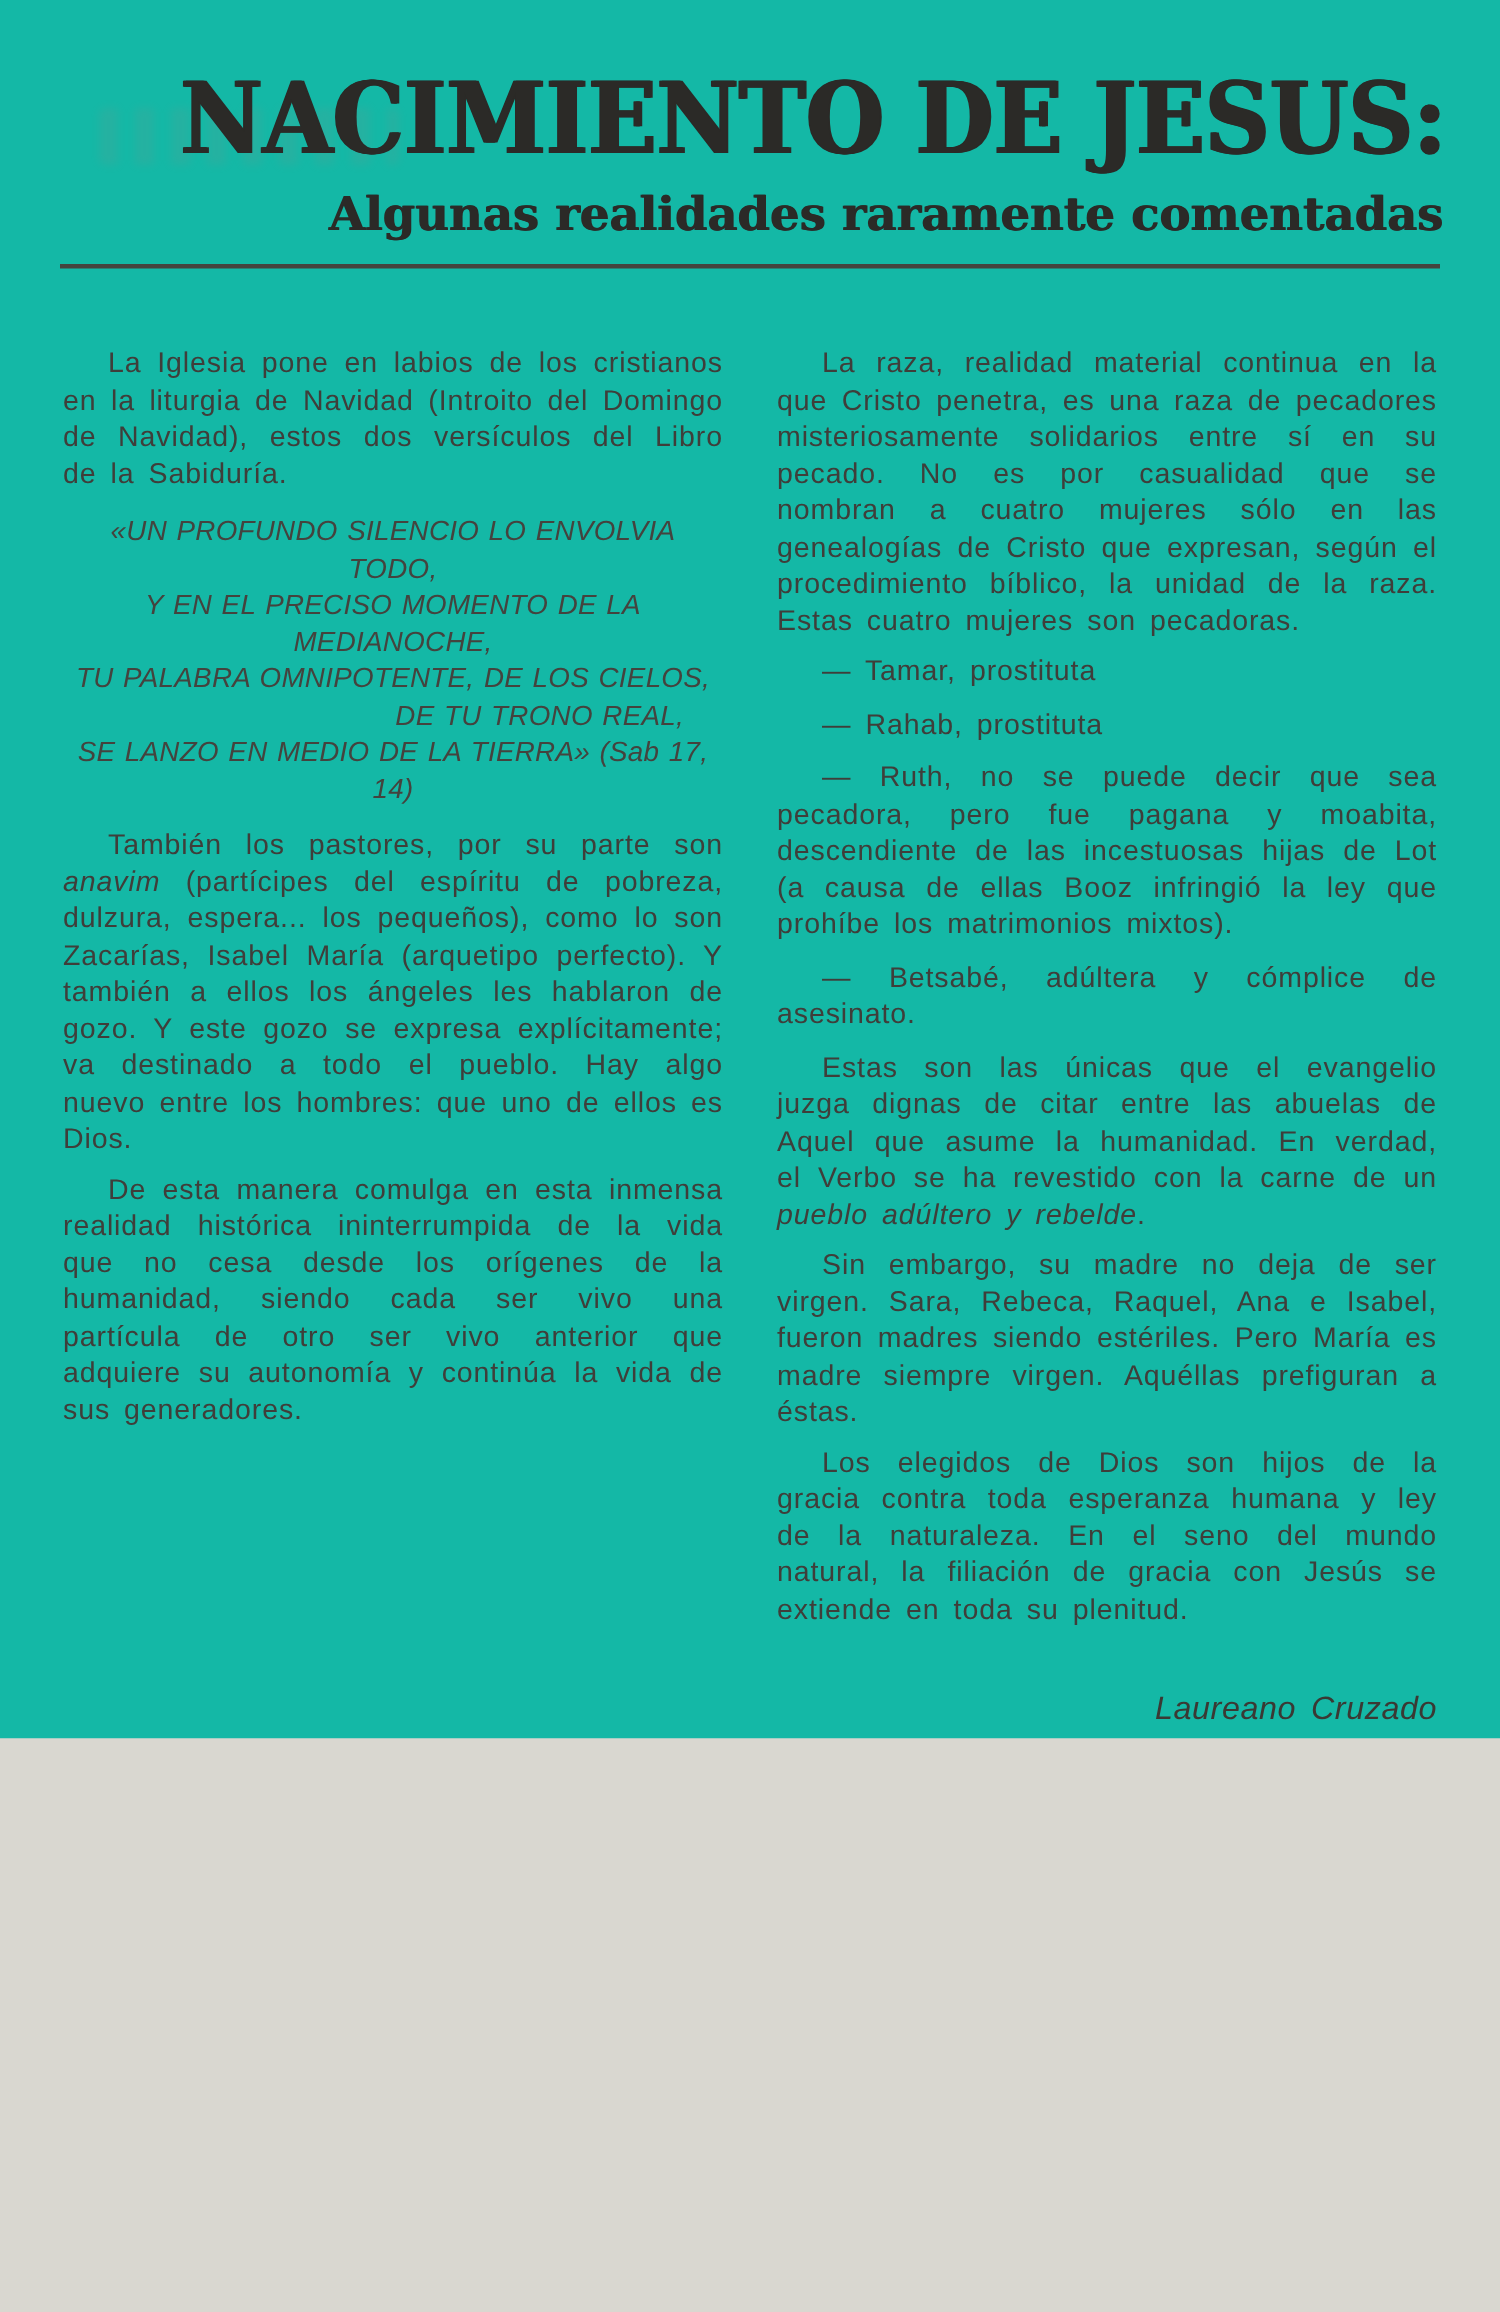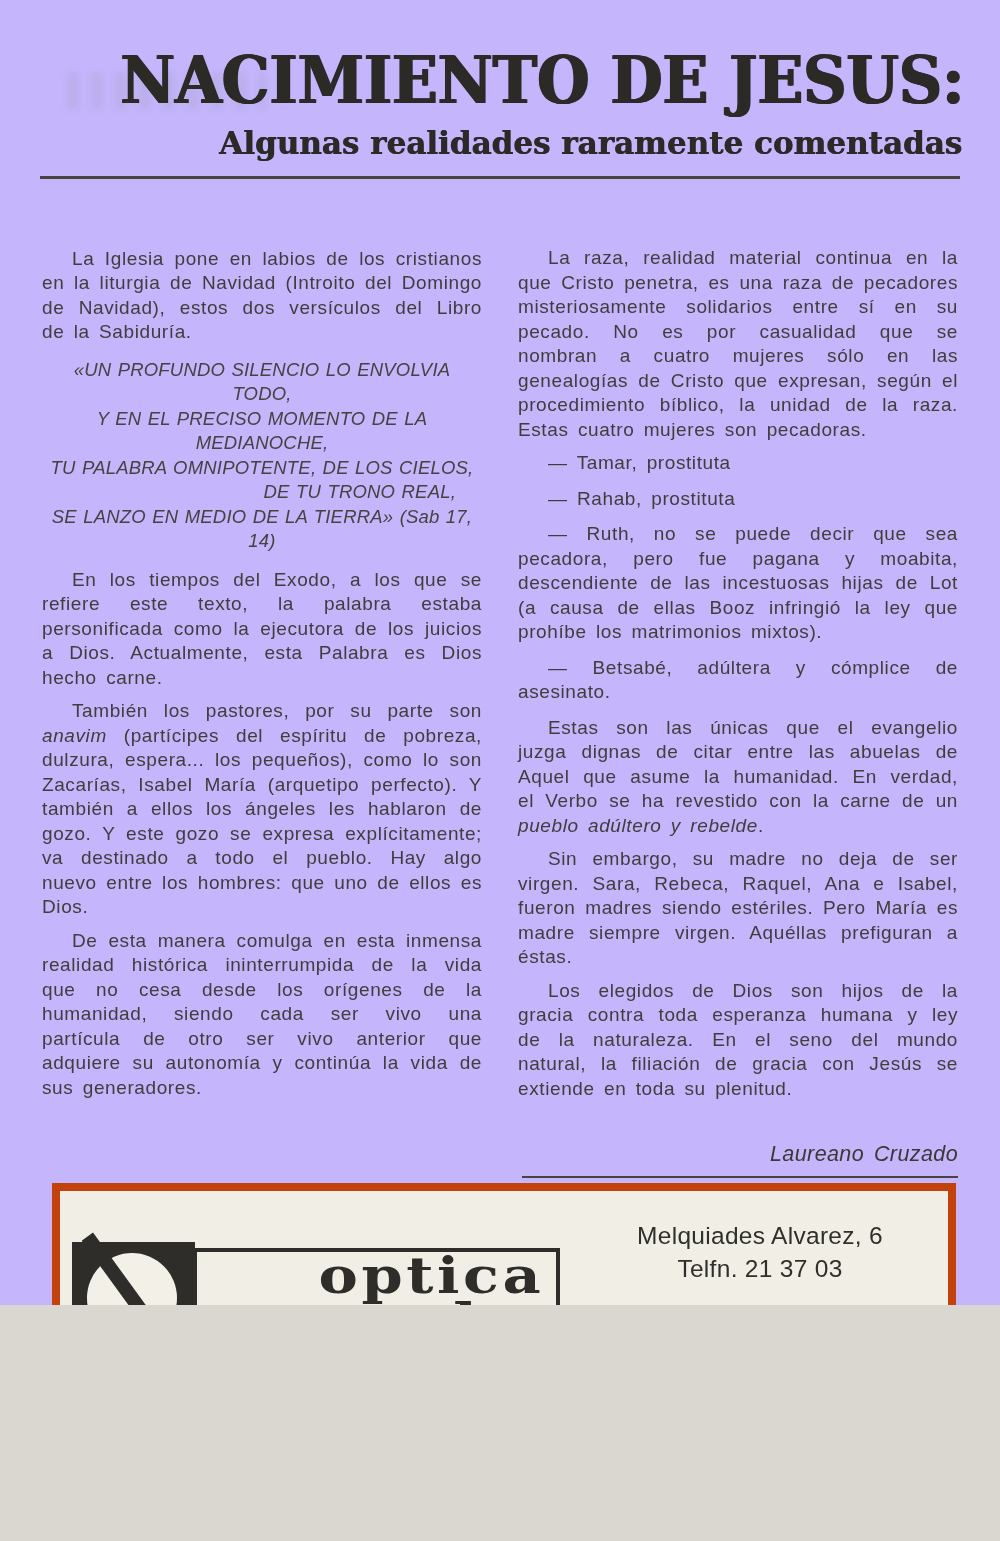--- a/index.html
+++ b/index.html
@@ -1,18 +1,18 @@
 <!DOCTYPE html>
 <html><head>
 <meta charset="utf-8">
 <style>
   html,body{margin:0;padding:0;background:#d9d7d0;}
   .page{
-    position:relative;width:1000px;height:1305px;margin:0 auto;
-    background:#c4b5fd;overflow:hidden;box-sizing:border-box;
+    position:relative;width:1000px;height:1159px;margin:0 auto;
+    background:#14b8a6;overflow:hidden;box-sizing:border-box;
     font-family:"Liberation Sans",sans-serif;color:#3f3e3a;
   }
   
   .ghost{
     position:absolute;top:72px;left:66px;width:200px;height:38px;
     background:repeating-linear-gradient(90deg,#8b8b84 0 13px,transparent 13px 24px);
     filter:blur(3px);opacity:.14;border-radius:4px;
   }
   header{padding-top:52px;text-align:right;padding-right:36px;}
   h1{
@@ -20,21 +20,21 @@
     line-height:1.05;color:#2b2a27;white-space:nowrap;letter-spacing:0px;
     text-shadow:1.3px 0 currentColor,-0.6px 0 currentColor;
     transform:scaleY(1.1);transform-origin:bottom right;
   }
   h2{
     margin:10px 2px 0 0;font-family:"DejaVu Serif",serif;font-weight:bold;font-size:31px;
     color:#2b2a27;white-space:nowrap;text-shadow:.7px 0 currentColor;
   }
   .top-rule{margin:15px 40px 0;border-top:3px solid #45443f;height:0;}
 
-  .columns{display:flex;gap:36px;padding:52px 42px 0;height:946px;box-sizing:border-box;align-items:center;}
+  .columns{display:flex;gap:36px;padding:52px 42px 0;height:946px;box-sizing:border-box;}
   .col{flex:1;font-size:19px;line-height:24.5px;text-align:justify;
        letter-spacing:.6px;word-spacing:3.5px;position:relative;}
   .para{margin:0 0 9px;text-indent:30px;}
   .para.li{margin-bottom:11px;}
   .quote{margin:13px 0 14px;font-style:italic;font-size:18.5px;color:#44433e;}
   .qline{text-align:center;text-indent:0;letter-spacing:.2px;word-spacing:1px;}
   .qline:nth-child(4){text-align:right;padding-right:26px;}
   .signature{
     position:absolute;top:896px;right:0;left:0;text-align:right;
     font-style:italic;font-size:21.5px;letter-spacing:.4px;color:#3a3934;
@@ -94,21 +94,20 @@
   <main class="columns">
     <section class="col">
         <p class="para">La Iglesia pone en labios de los cristianos en la liturgia de Navidad (Introito del Domingo de Navidad), estos dos versículos del Libro de la Sabiduría.</p>
         <div class="quote">
           <div class="qline">«UN PROFUNDO SILENCIO LO ENVOLVIA TODO,</div>
           <div class="qline">Y EN EL PRECISO MOMENTO DE LA MEDIANOCHE,</div>
           <div class="qline">TU PALABRA OMNIPOTENTE, DE LOS CIELOS,</div>
           <div class="qline">DE TU TRONO REAL,</div>
           <div class="qline">SE LANZO EN MEDIO DE LA TIERRA» (Sab 17, 14)</div>
         </div>
-        <p class="para">En los tiempos del Exodo, a los que se refiere este texto, la palabra estaba personificada como la ejecutora de los juicios a Dios. Actualmente, esta Palabra es Dios hecho carne.</p>
         <p class="para">También los pastores, por su parte son <i>anavim</i> (partícipes del espíritu de pobreza, dulzura, espera... los pequeños), como lo son Zacarías, Isabel María (arquetipo perfecto). Y también a ellos los ángeles les hablaron de gozo. Y este gozo se expresa explícitamente; va destinado a todo el pueblo. Hay algo nuevo entre los hombres: que uno de ellos es Dios.</p>
         <p class="para">De esta manera comulga en esta inmensa realidad histórica ininterrumpida de la vida que no cesa desde los orígenes de la humanidad, siendo cada ser vivo una partícula de otro ser vivo anterior que adquiere su autonomía y continúa la vida de sus generadores.</p>
       </section>
     <section class="col">
       <div>
           <p class="para">La raza, realidad material continua en la que Cristo penetra, es una raza de pecadores misteriosamente solidarios entre sí en su pecado. No es por casualidad que se nombran a cuatro mujeres sólo en las genealogías de Cristo que expresan, según el procedimiento bíblico, la unidad de la raza. Estas cuatro mujeres son pecadoras.</p>
           <p class="para li">— Tamar, prostituta</p>
           <p class="para li">— Rahab, prostituta</p>
           <p class="para li">— Ruth, no se puede decir que sea pecadora, pero fue pagana y moabita, descendiente de las incestuosas hijas de Lot (a causa de ellas Booz infringió la ley que prohíbe los matrimonios mixtos).</p>
           <p class="para li">— Betsabé, adúltera y cómplice de asesinato.</p>

